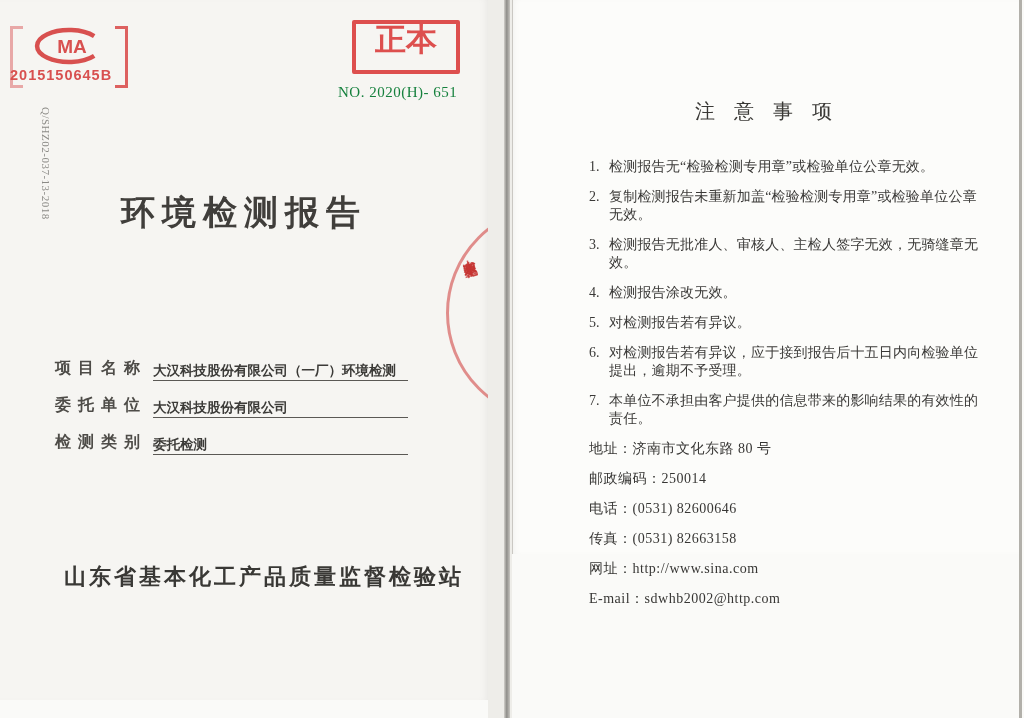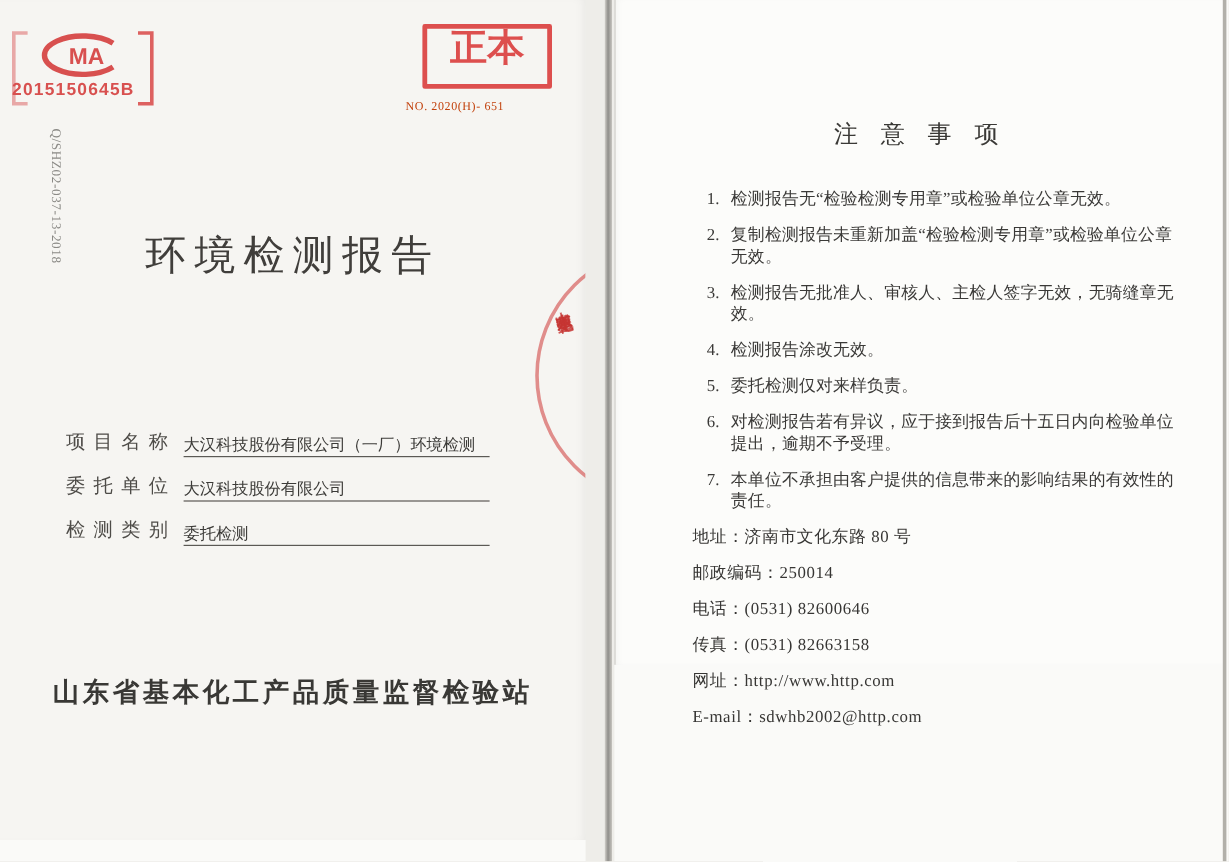--- a/index.html
+++ b/index.html
@@ -25,53 +25,53 @@
             font-weight:bold;font-size:14.5px;letter-spacing:1px;color:#d8504f;}
   
   .doccode{position:absolute;left:52px;top:107px;transform:rotate(90deg);
            transform-origin:0 0;font-size:11px;color:#8b8a86;letter-spacing:0.5px;
            white-space:nowrap;font-family:"Liberation Serif",serif;}
   
   .orig-stamp{position:absolute;left:352px;top:20px;width:100px;height:46px;
               border:4px solid #dd4f4e;border-radius:2px;display:flex;
               justify-content:space-evenly;}
   .orig-stamp span{font-size:31px;font-weight:bold;color:#dd4f4e;line-height:1;}
-  .report-no{position:absolute;left:338px;top:84px;font-size:10px;color:#c2410c;
+  .report-no{position:absolute;left:338px;top:84px;font-size:15px;color:#15803d;
              letter-spacing:0.5px;white-space:nowrap;}
   
   .lp-title{position:absolute;left:0;top:190px;width:488px;text-align:center;
-            font-size:34px;letter-spacing:7px;color:#403e3b;font-weight:400;}
+            font-size:34px;letter-spacing:7px;color:#403e3b;font-weight:700;}
   
   .seal-circle{position:absolute;left:446px;top:205px;width:210px;height:210px;
                border:3px solid rgba(210,72,70,0.6);border-radius:50%;}
   .seal-text{position:absolute;left:456px;top:250px;writing-mode:vertical-rl;
              font-size:13px;font-weight:bold;color:rgba(198,52,50,0.8);
              transform:rotate(-16deg);letter-spacing:1px;}
   
-  .frow{position:absolute;left:55px;width:400px;height:30px;}
+  .frow{position:absolute;left:55px;width:400px;height:30px;font-weight:bold;}
   .frow .flabel{position:absolute;left:0;top:0;font-size:16px;letter-spacing:1.5px;
                 color:#4e4c48;white-space:nowrap;}
   .frow .fvalue{position:absolute;left:98px;top:4px;width:255px;height:18px;
                 border-bottom:1px solid #5b5955;text-align:left;
                 font-size:13.5px;color:#3c3b38;white-space:nowrap;}
   
   .org{position:absolute;left:0;top:562px;width:488px;text-align:center;
-       font-size:22px;font-weight:600;letter-spacing:3px;color:#393835;}
+       font-size:22px;font-weight:600;letter-spacing:3px;color:#393835;padding-left:20px;}
   
   .page-right{position:absolute;left:512px;top:0;width:508px;height:554px;
               background:#fcfcfa;border-left:1px solid #cac8c3;
               box-shadow:inset 4px 0 8px -5px rgba(0,0,0,0.07);}
   .edge-right{position:absolute;left:1019px;top:0;width:3px;height:718px;background:#b2b0aa;}
   .rp-title{position:absolute;left:0;top:98px;width:508px;text-align:center;
             font-size:20px;letter-spacing:7px;color:#3a3936;font-weight:500;}
   .notes{position:absolute;left:76px;top:158px;width:392px;}
   .note{display:flex;margin-bottom:12px;}
   .note-num{flex:0 0 20px;font-size:14px;color:#3a3937;line-height:18px;}
   .note-text{flex:1;font-size:14px;color:#3a3937;line-height:18px;letter-spacing:0.2px;}
-  .contact{position:absolute;left:64px;top:440px;width:400px;}
+  .contact{position:absolute;left:76px;top:440px;width:400px;}
   .contact-line{margin-bottom:12px;font-size:14px;line-height:18px;color:#373634;white-space:nowrap;}
   .contact-line .cl-label{letter-spacing:0.5px;}
   .contact-line .cl-value{letter-spacing:0.5px;}
 </style>
 </head>
 <body>
 
 <div class="canvas">
 
   <div class="page-left">
@@ -134,21 +134,21 @@
       <div class="note">
         <span class="note-num">3.</span>
         <span class="note-text">检测报告无批准人、审核人、主检人签字无效，无骑缝章无效。</span>
       </div>
       <div class="note">
         <span class="note-num">4.</span>
         <span class="note-text">检测报告涂改无效。</span>
       </div>
       <div class="note">
         <span class="note-num">5.</span>
-        <span class="note-text">委托检测仅对来样负责。</span>
+        <span class="note-text">对检测报告若有异议。</span>
       </div>
       <div class="note">
         <span class="note-num">6.</span>
         <span class="note-text">对检测报告若有异议，应于接到报告后十五日内向检验单位提出，逾期不予受理。</span>
       </div>
       <div class="note">
         <span class="note-num">7.</span>
         <span class="note-text">本单位不承担由客户提供的信息带来的影响结果的有效性的责任。</span>
       </div>
     </div>
@@ -160,21 +160,21 @@
       <div class="contact-line">
         <span class="cl-label">邮政编码：</span><span class="cl-value">250014</span>
       </div>
       <div class="contact-line">
         <span class="cl-label">电话：</span><span class="cl-value">(0531) 82600646</span>
       </div>
       <div class="contact-line">
         <span class="cl-label">传真：</span><span class="cl-value">(0531) 82663158</span>
       </div>
       <div class="contact-line">
-        <span class="cl-label">网址：</span><span class="cl-value">http://www.http.com</span>
+        <span class="cl-label">网址：</span><span class="cl-value">http://www.sina.com</span>
       </div>
       <div class="contact-line">
         <span class="cl-label">E-mail：</span><span class="cl-value">sdwhb2002@http.com</span>
       </div>
     </div>
   </div>
 
   <div class="edge-right"></div>
 </div>
 

